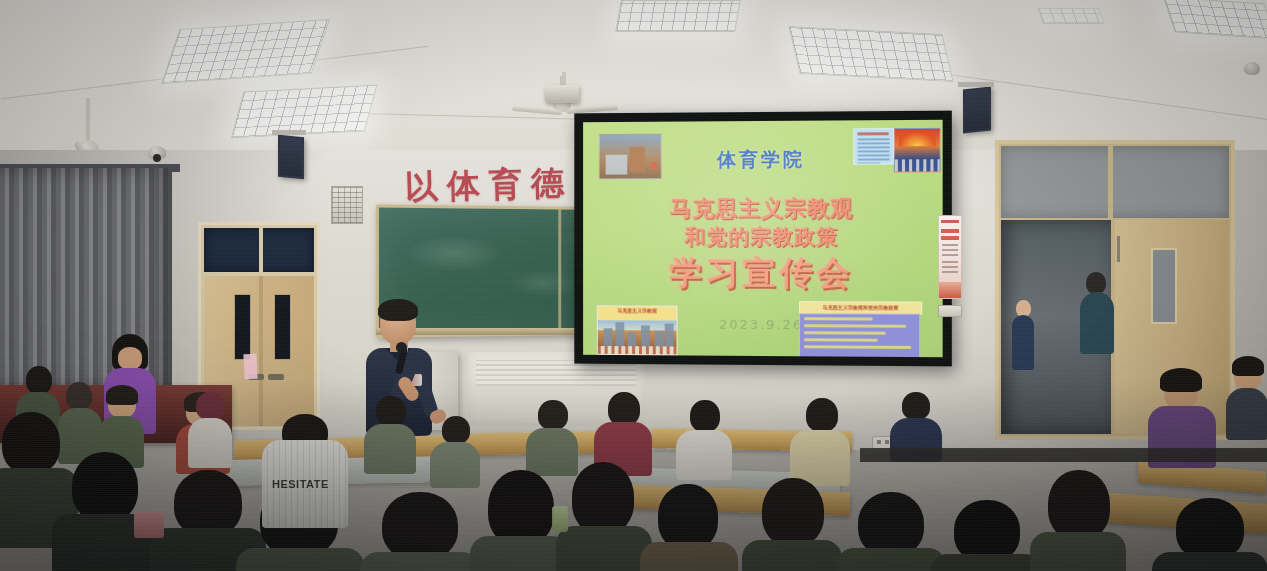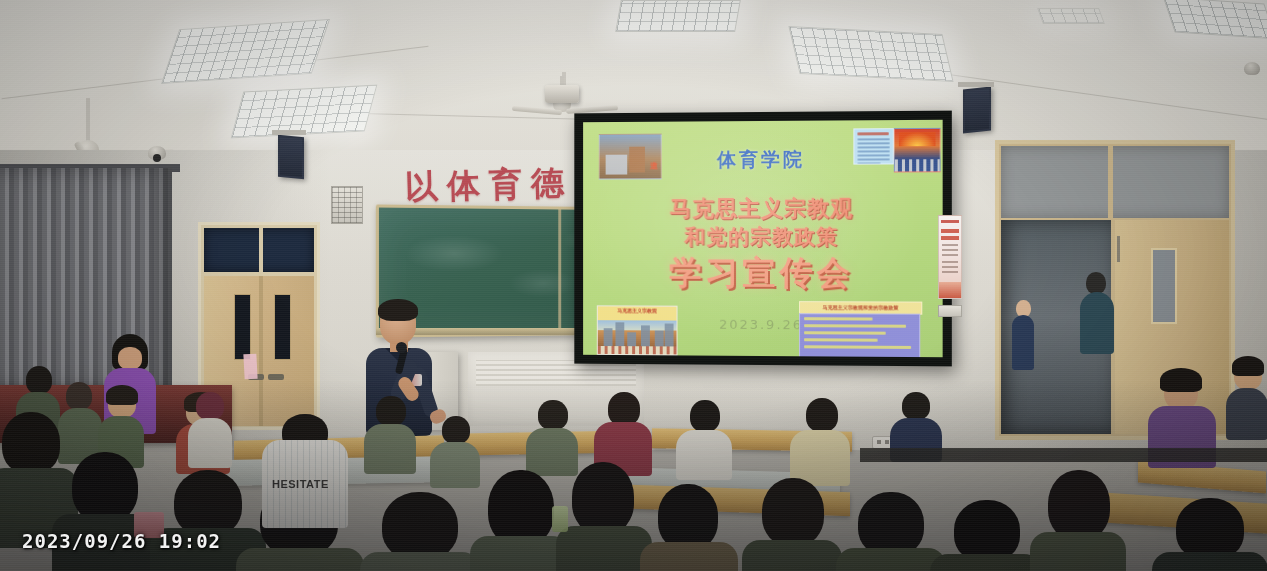--- a/index.html
+++ b/index.html
@@ -730,15 +730,14 @@
   <div style="position:absolute;left:134px;top:512px;width:30px;height:26px;border-radius:3px;
               background:linear-gradient(180deg,#e3a0a5,#c8797f);"></div>
   <div style="position:absolute;left:552px;top:506px;width:16px;height:26px;border-radius:3px;
               background:linear-gradient(180deg,#cfe2a8,#a9c07c);opacity:.9;"></div>
 
   <div class="baseboard"></div>
   <div class="lowlight"></div>
   <div class="vignette"></div>
   <div class="noise"></div>
 
-  <div class="timestamp">2023/09/26 19:02</div>
 
 </div>
 
 </body></html>

